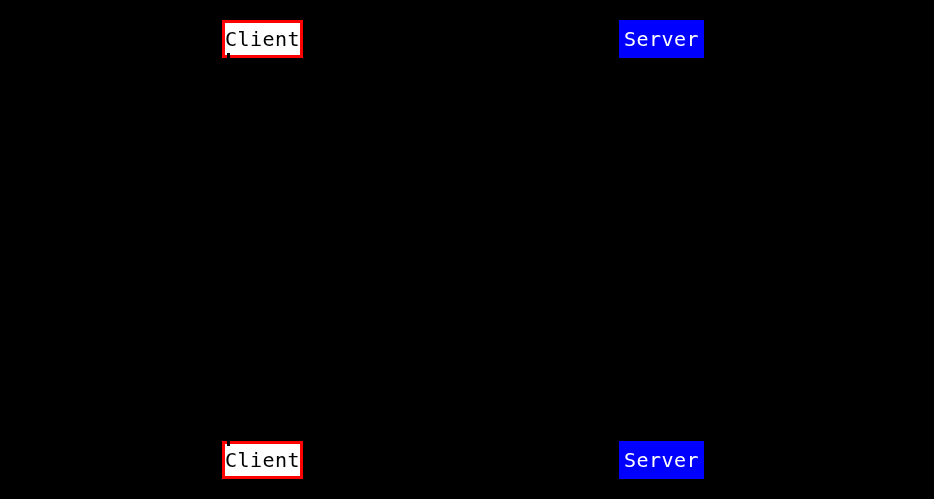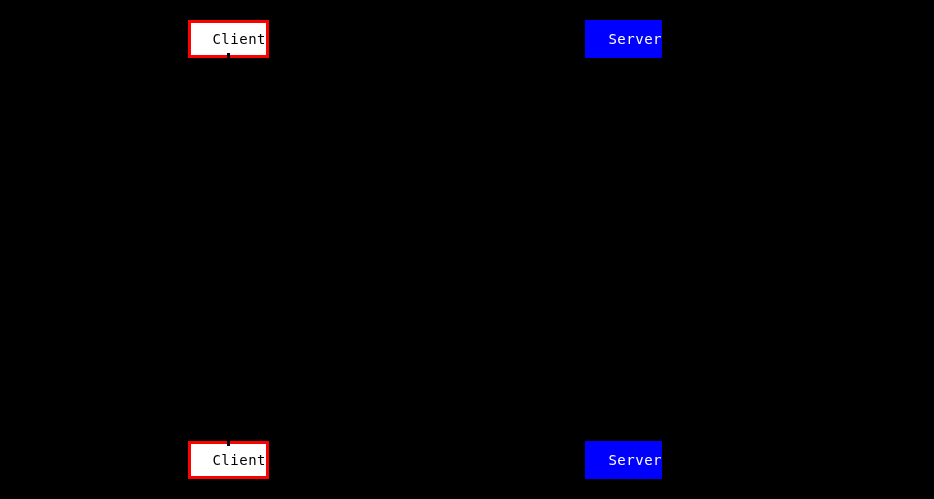--- a/index.html
+++ b/index.html
@@ -16,35 +16,36 @@
     position: relative;
     width: 934px;
     height: 499px;
     background: #000000;
   }
   .participant {
     position: absolute;
     box-sizing: border-box;
     display: flex;
     align-items: center;
-    justify-content: flex-end;
-    font-size: 14px;
+    justify-content: center;
+    font-size: 20px;
     letter-spacing: 0.5px;
     z-index: 2;
+    margin-left: 34px;
   }
   .participant.client {
     left: 188px;
     width: 81px;
     height: 38px;
     border-style: solid;
     border-width: 3px;
   }
   .participant.server {
     left: 585px;
-    width: 77px;
+    width: 85px;
     height: 38px;
     border: none;
   }
   .row-top { top: 20px; }
   .row-bottom { top: 441px; }
   .lifeline {
     position: absolute;
     width: 3px;
   }
   

